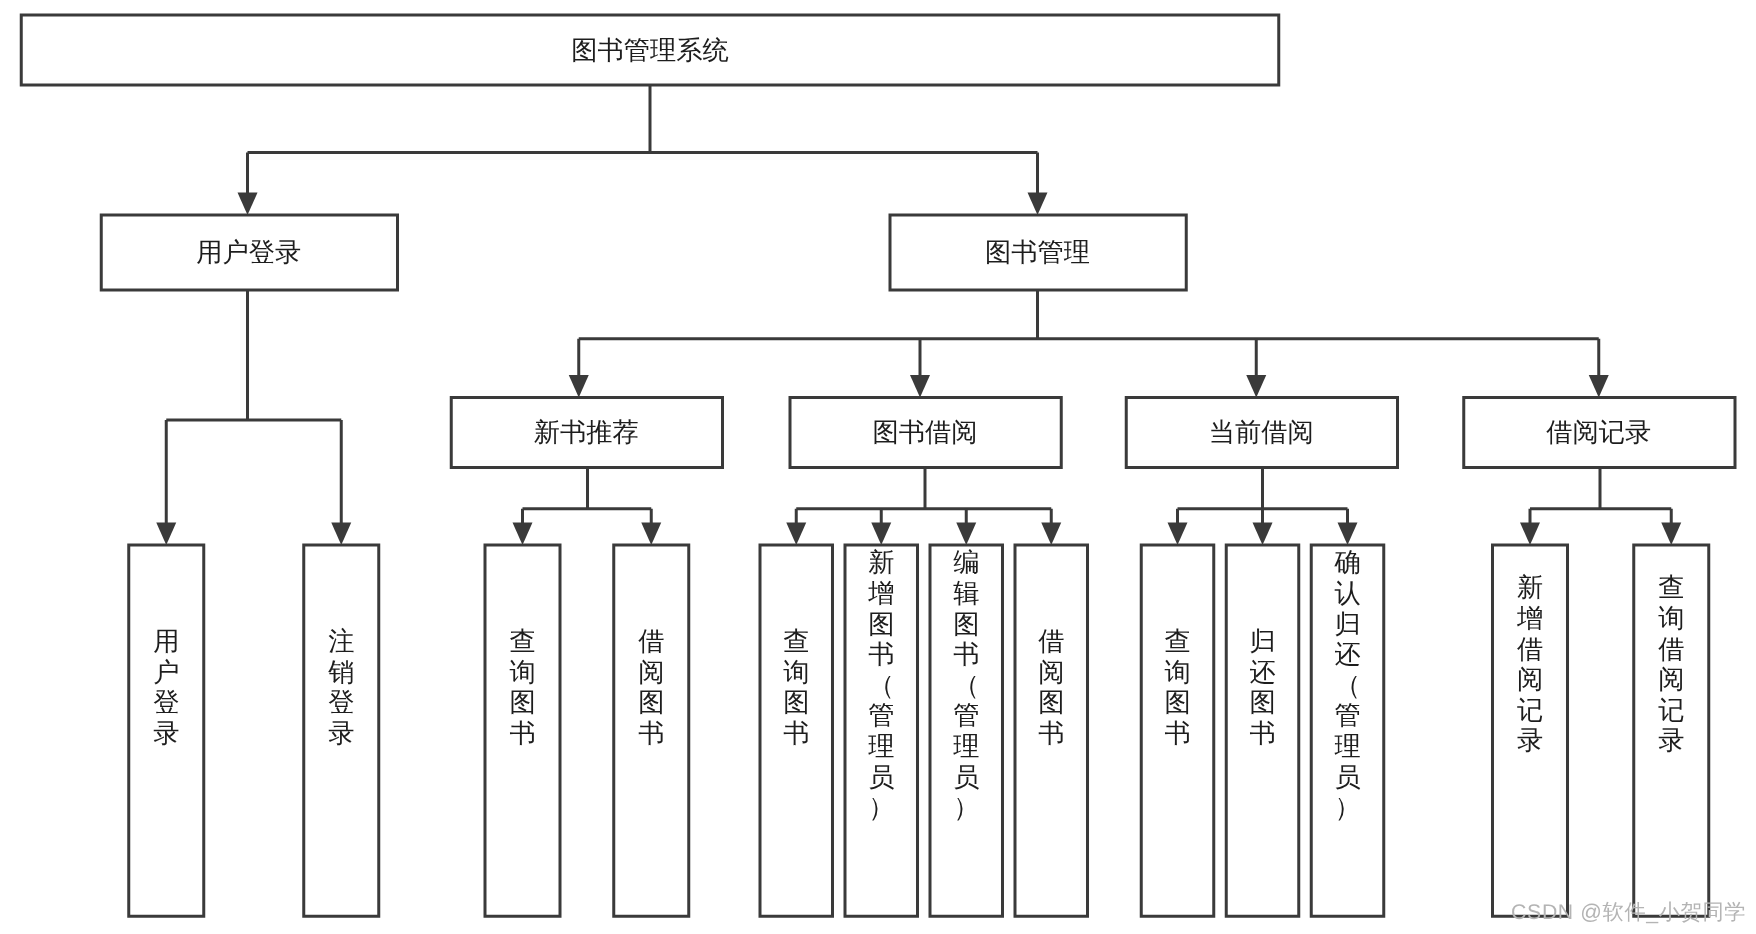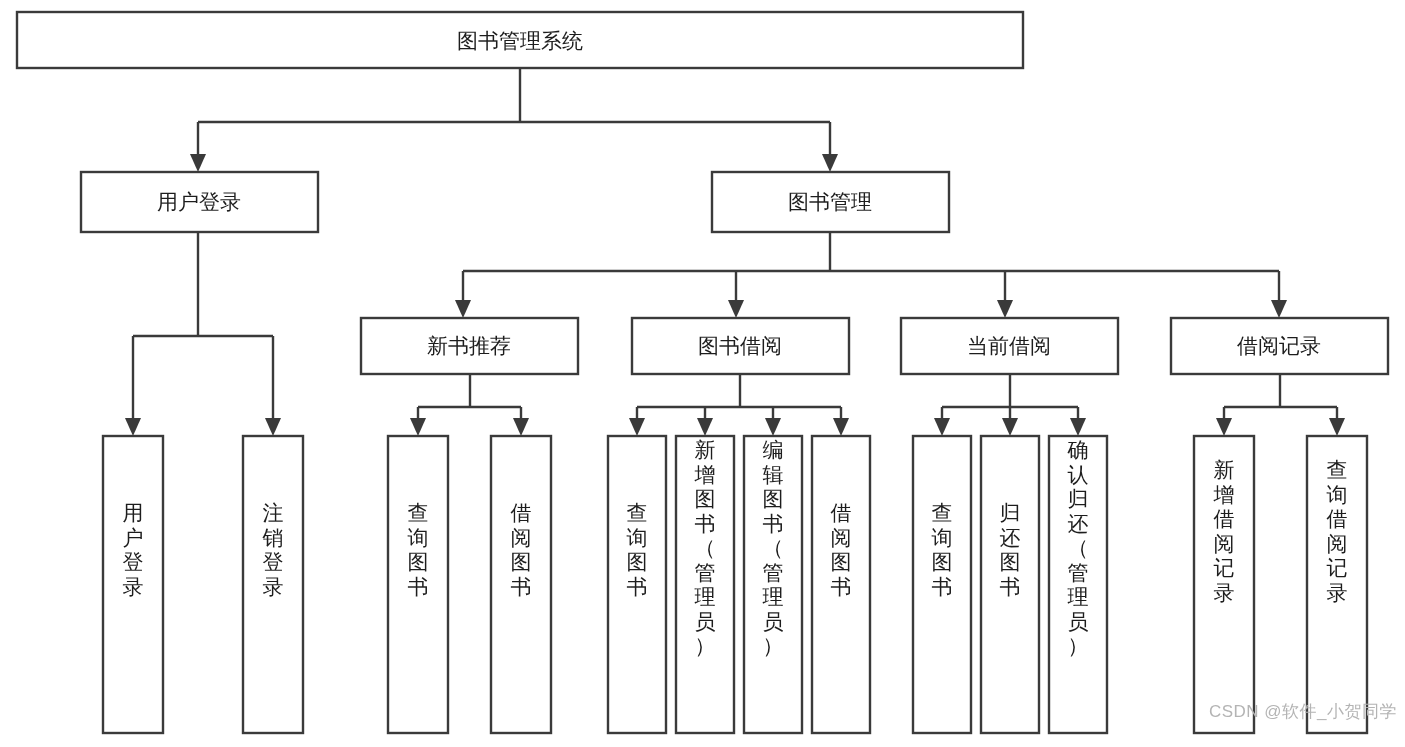--- a/index.html
+++ b/index.html
@@ -51,21 +51,21 @@
   }
   .node-label-v {
     font-family: "Liberation Sans", "DejaVu Sans", sans-serif;
     font-size: 21px;
     fill: #1d1d1d;
     text-anchor: middle;
   }
   .watermark-text {
     position: absolute;
     right: 8px;
-    bottom: 24px;
+    bottom: 6px;
     font-family: "Liberation Sans", "DejaVu Sans", sans-serif;
     font-size: 17px;
     color: #b4b4b4;
     letter-spacing: 0.5px;
     white-space: nowrap;
     user-select: none;
   }
 </style>
 </head>
 <body>

